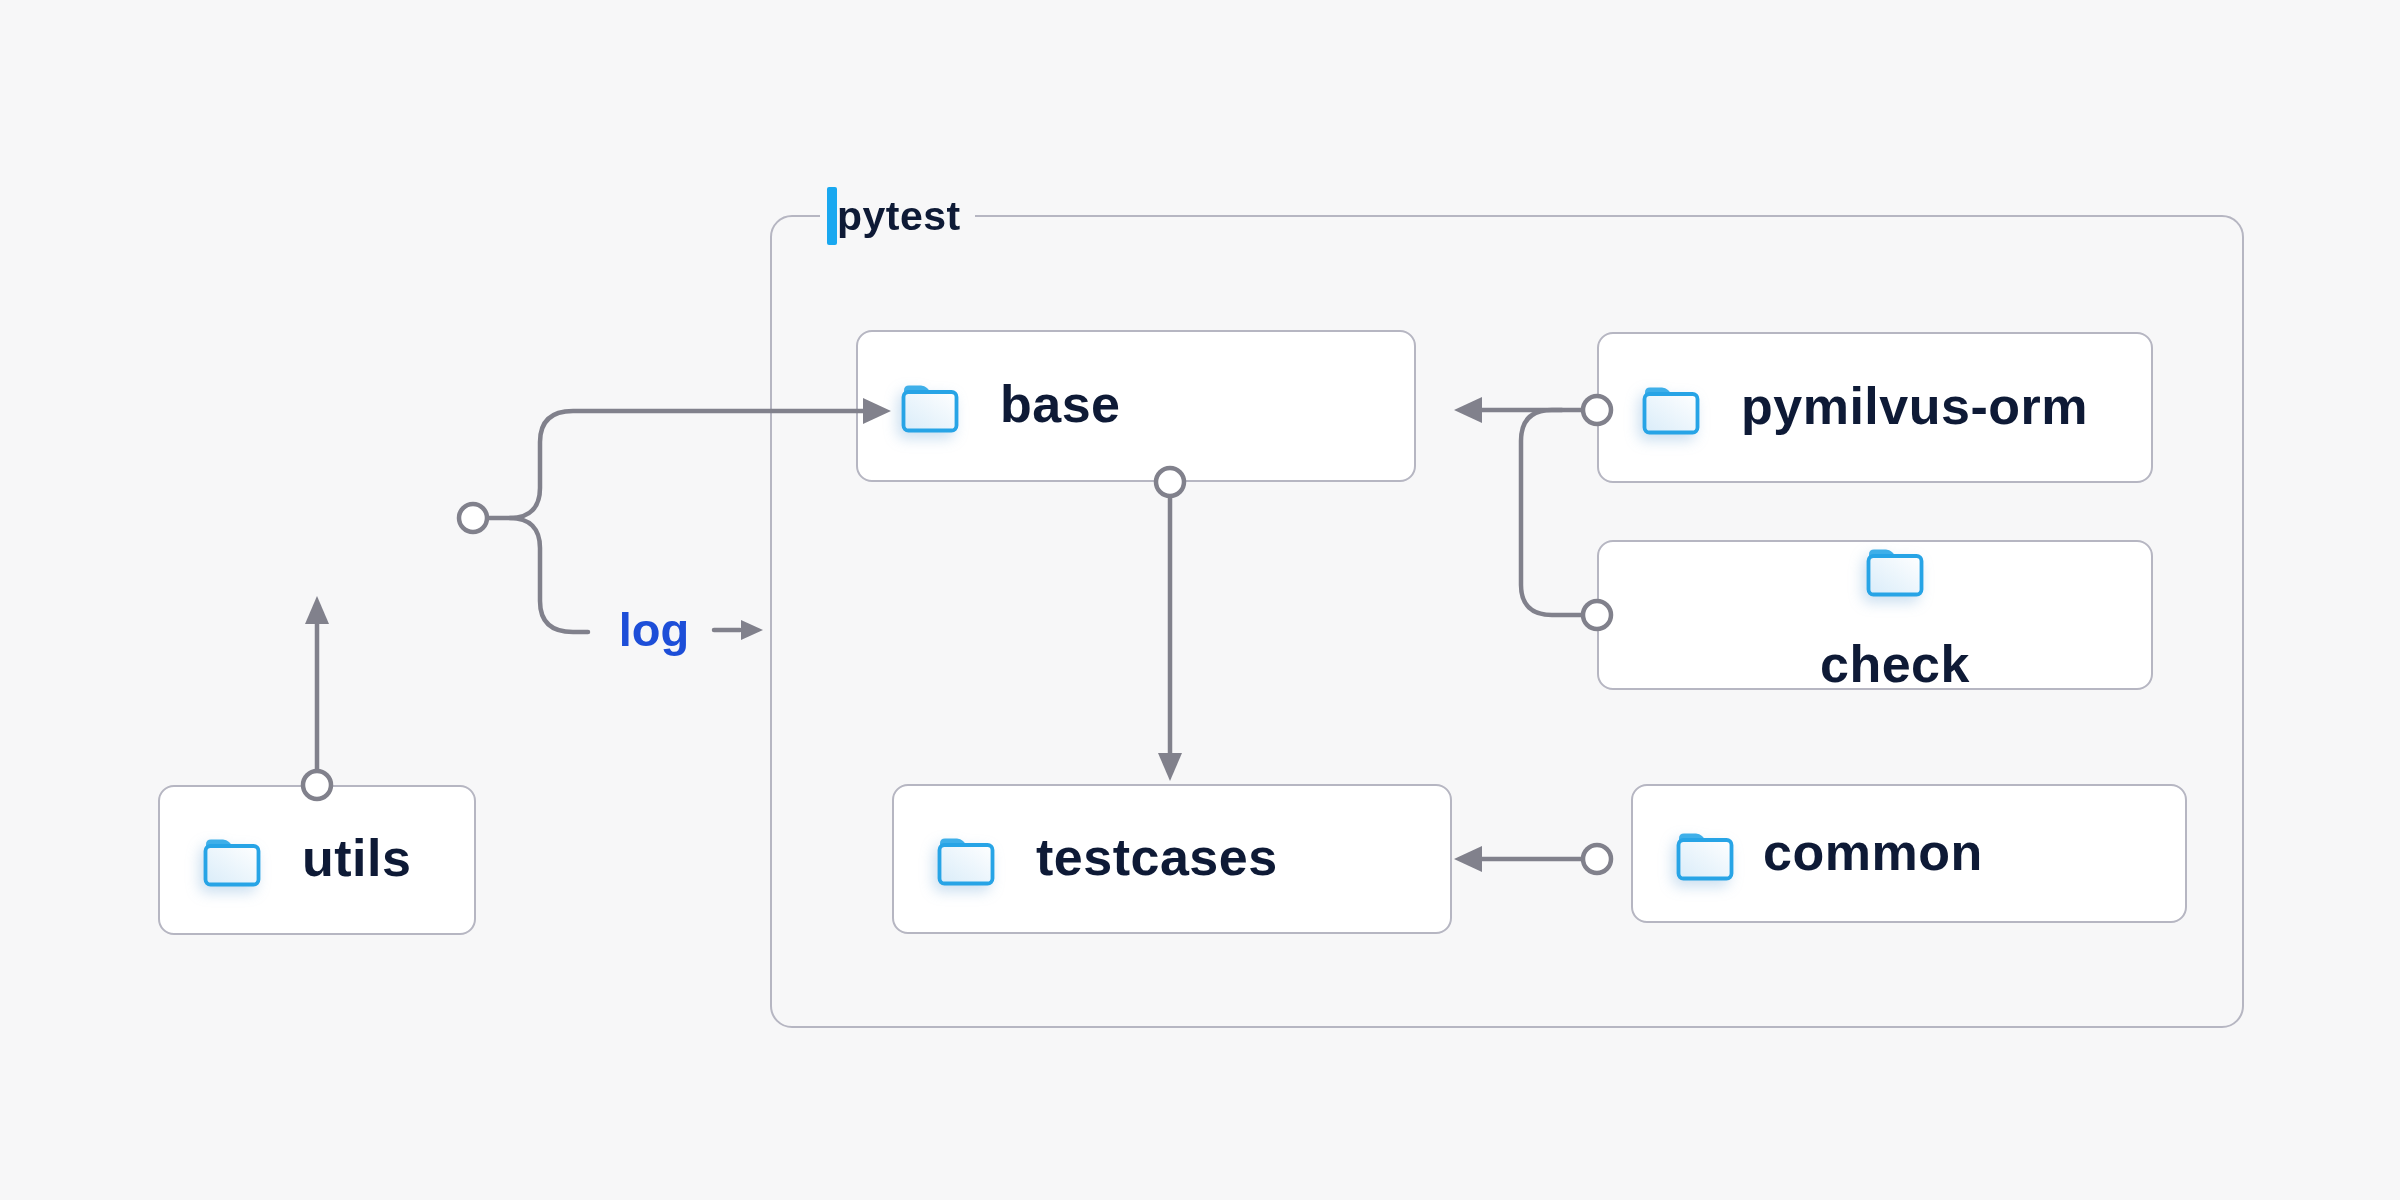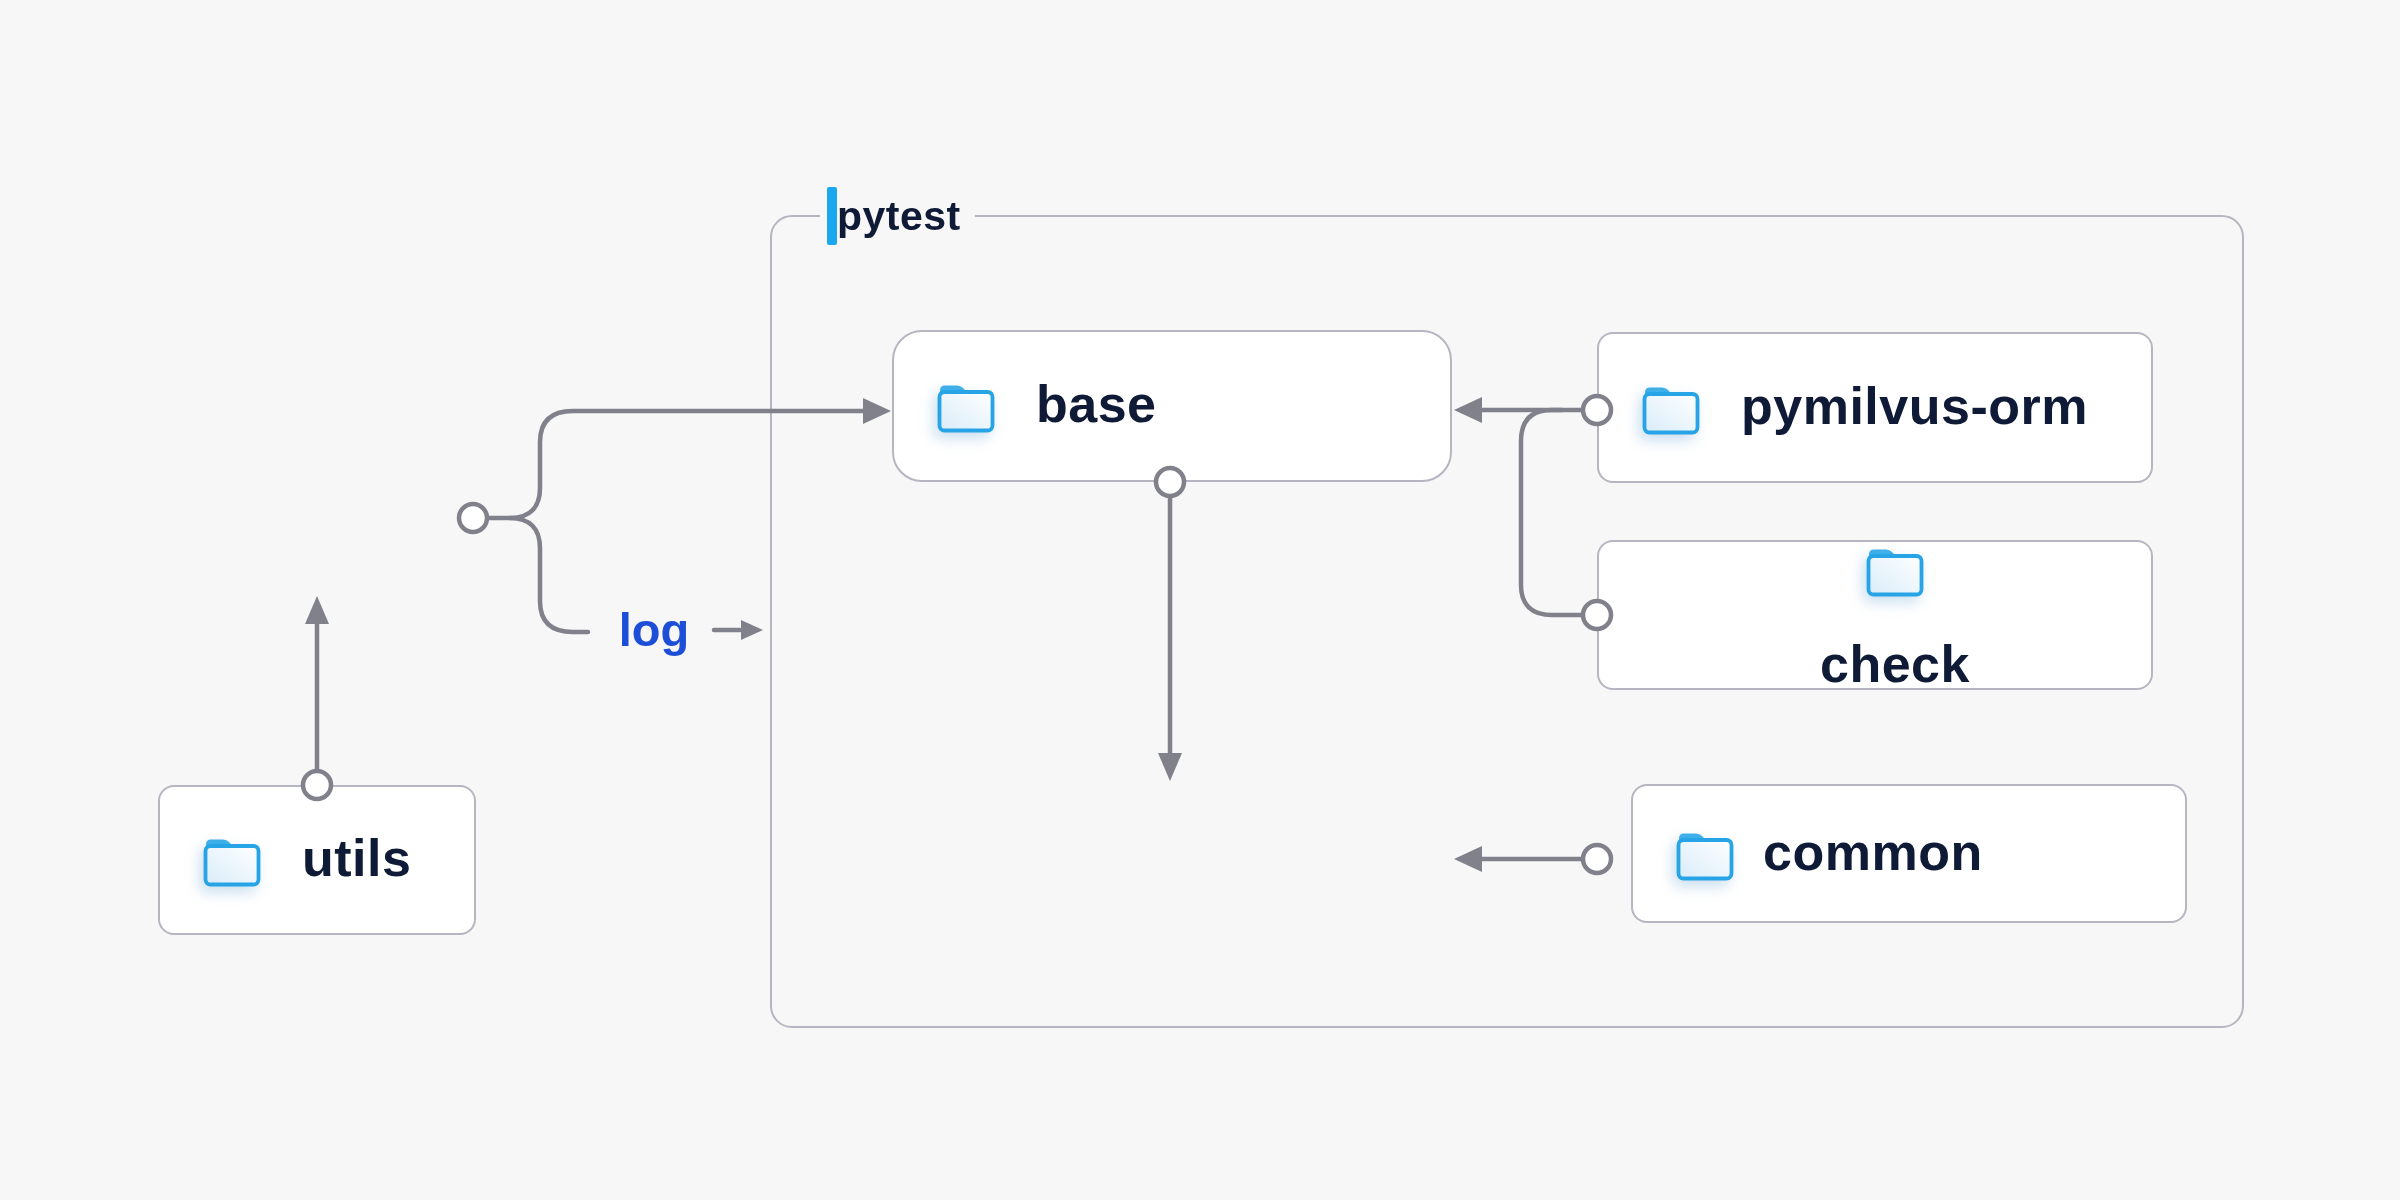--- a/index.html
+++ b/index.html
@@ -70,21 +70,21 @@
     transform: translateY(-2px);
   }
   .folder-icon {
     width: 64px; height: 56px;
     flex-shrink: 0;
     filter: drop-shadow(-4px 6px 7px rgba(70, 140, 200, 0.28));
   }
 
   .node-utils     { left: 158px; top: 443px; width: 315px; height: 150px; }
   .node-config    { left: 158px; top: 785px; width: 318px; height: 150px; }
-  .node-base      { left: 892px; top: 330px; width: 560px; height: 152px; border-radius: 30px; }
+  .node-base      { left: 856px; top: 330px; width: 560px; height: 152px; }
   .node-testcases { left: 892px; top: 784px; width: 560px; height: 150px; }
   .node-pymilvus  { left: 1597px; top: 332px; width: 556px; height: 151px; }
   .node-check     { left: 1597px; top: 540px; width: 556px; height: 150px; flex-direction: column; }
   .node-common    { left: 1631px; top: 784px; width: 556px; height: 139px; gap: 26px; }
 
   
   .connector-layer {
     position: absolute;
     left: 0; top: 0;
     width: 2400px; height: 1200px;
@@ -166,20 +166,27 @@
   </div>
 
   <div class="node node-base">
     <svg class="folder-icon" viewBox="0 0 64 56">
       <path d="M6 22 V12.5 Q6 7.5 11 7.5 h12 q3.5 0 6 2.6 l7 7.4 z" fill="#3eafe9"></path>
       <rect x="5.5" y="14" width="53" height="38.5" rx="5" fill="url(#folderGrad)" stroke="#27a4e6" stroke-width="3.8"></rect>
     </svg>
     <span class="node-label">base</span>
   </div>
 
+  <div class="node node-testcases">
+    <svg class="folder-icon" viewBox="0 0 64 56">
+      <path d="M6 22 V12.5 Q6 7.5 11 7.5 h12 q3.5 0 6 2.6 l7 7.4 z" fill="#3eafe9"></path>
+      <rect x="5.5" y="14" width="53" height="38.5" rx="5" fill="url(#folderGrad)" stroke="#27a4e6" stroke-width="3.8"></rect>
+    </svg>
+    <span class="node-label">testcases</span>
+  </div>
 
   <div class="node node-pymilvus">
     <svg class="folder-icon" viewBox="0 0 64 56">
       <path d="M6 22 V12.5 Q6 7.5 11 7.5 h12 q3.5 0 6 2.6 l7 7.4 z" fill="#3eafe9"></path>
       <rect x="5.5" y="14" width="53" height="38.5" rx="5" fill="url(#folderGrad)" stroke="#27a4e6" stroke-width="3.8"></rect>
     </svg>
     <span class="node-label">pymilvus-orm</span>
   </div>
 
   <div class="node node-check">

